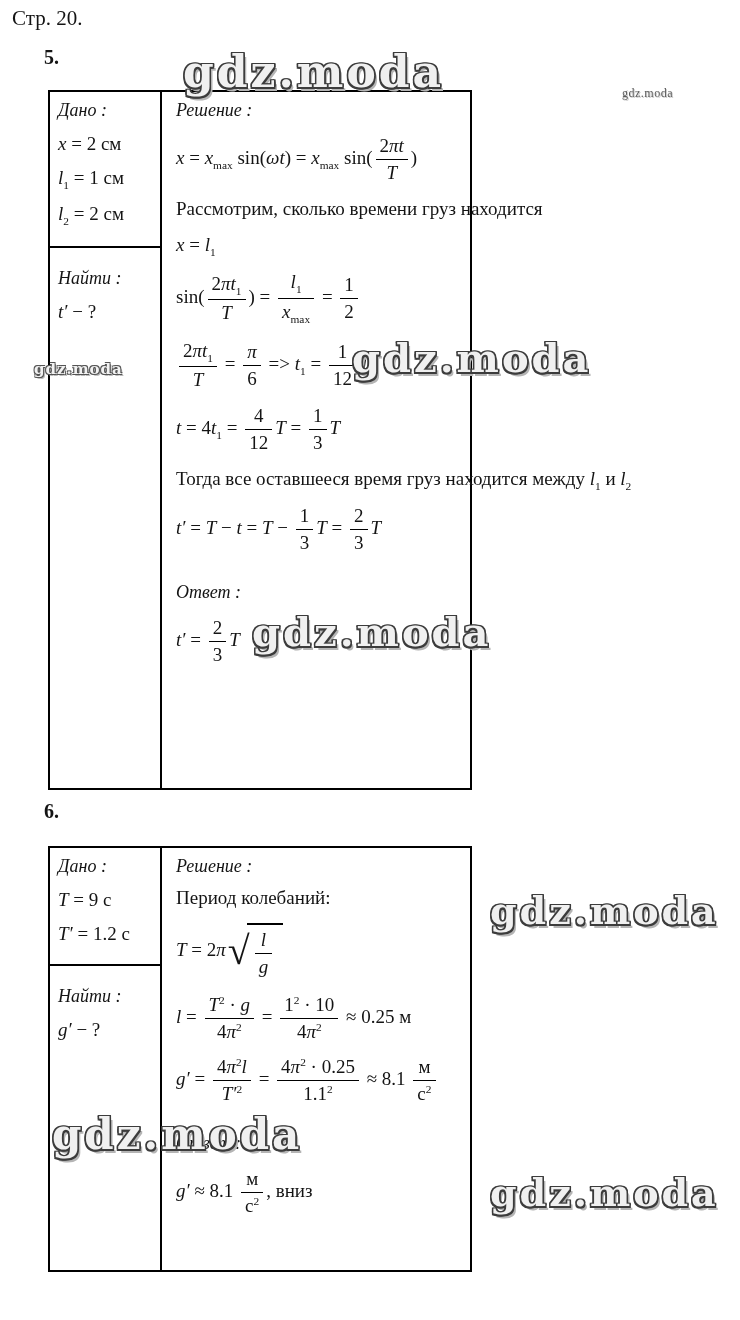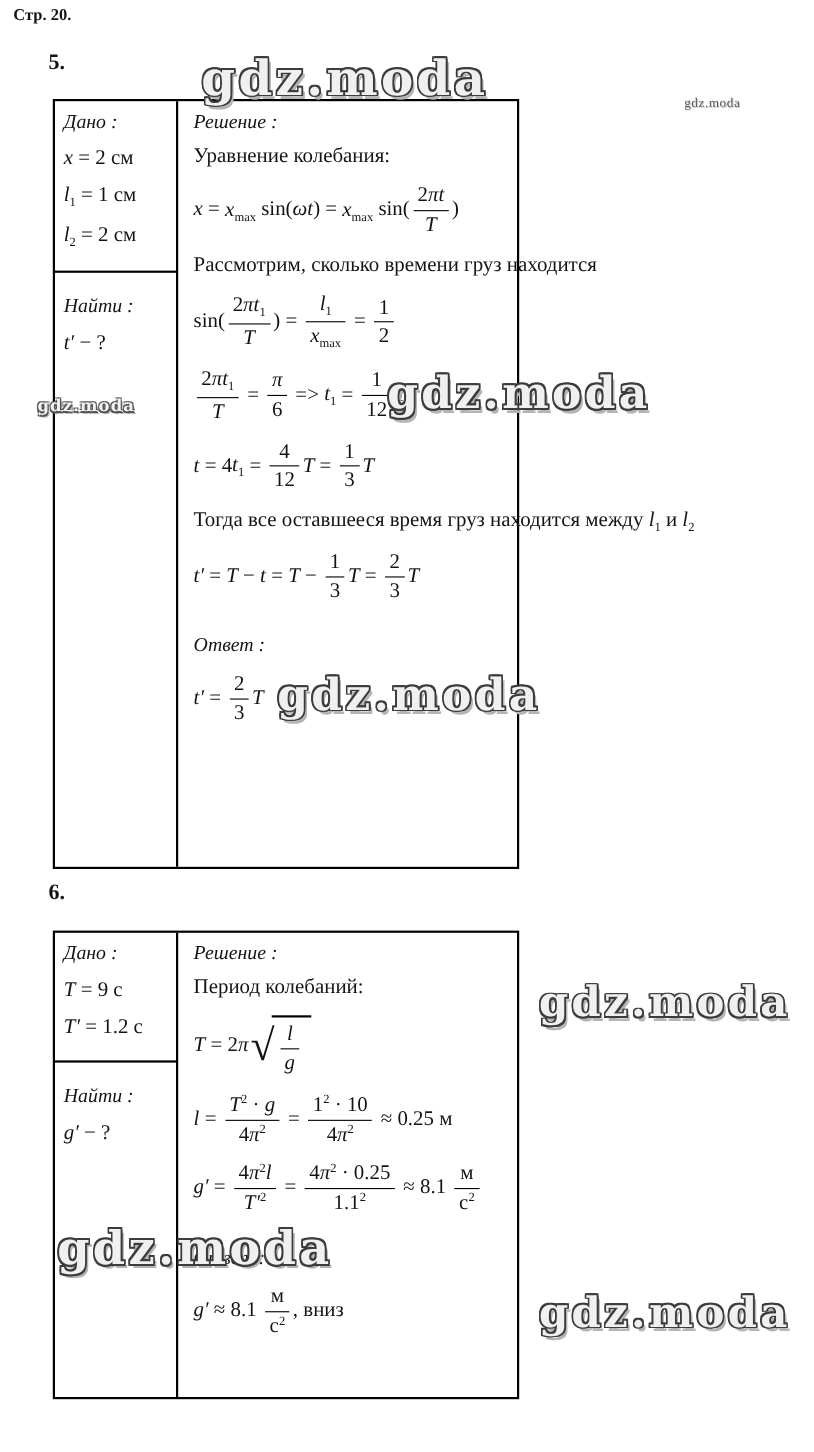--- a/index.html
+++ b/index.html
@@ -2,21 +2,21 @@
 <html><head>
 <meta charset="utf-8">
 <style>
   html,body{margin:0;padding:0;}
   body{
     width:740px;height:1320px;background:#ffffff;color:#141414;
     font-family:"Liberation Serif","DejaVu Serif",serif;
     position:relative;overflow:hidden;
   }
   .page{position:relative;width:740px;height:1320px;}
-  .page-header{position:absolute;left:12px;top:6px;font-size:15px;font-weight:bold;}
+  .page-header{position:absolute;left:12px;top:6px;font-size:21px;font-weight:normal;}
   .problem-number{position:absolute;font-size:20px;font-weight:bold;}
   .p5n{left:44px;top:46px;}
   .p6n{left:44px;top:800px;}
   .ptable{
     position:absolute;display:flex;border:2px solid #000;box-sizing:border-box;
     width:424px;background:transparent;
   }
   .p5{left:48px;top:90px;min-height:700px;}
   .p6{left:48px;top:846px;min-height:426px;}
   .col-given{
@@ -89,23 +89,23 @@
         <div class="fline"><span><span class="it">l</span><span class="ssub">1</span></span><span class="rm"> = 1 см</span></div>
         <div class="fline"><span><span class="it">l</span><span class="ssub">2</span></span><span class="rm"> = 2 см</span></div>
       </div>
       <div class="given-bottom">
         <div class="sec-label">Найти :</div>
         <div class="fline"><span class="it">t′</span><span class="rm"> − ?</span></div>
       </div>
     </div>
     <div class="col-solution">
       <div class="sec-label">Решение :</div>
-      <div class="sline text"><span class="rm">Уравнение колебания:</span></div>
       <div class="sline math"><span class="it">x</span><span class="rm"> = </span><span><span class="it">x</span><span class="ssub">max</span></span><span class="rm"> sin(</span><span class="it">ωt</span><span class="rm">) = </span><span><span class="it">x</span><span class="ssub">max</span></span><span class="rm"> sin(</span><span class="frac"><span class="num"><span class="rm">2</span><span class="it">πt</span></span><span class="den"><span class="it">T</span></span></span><span class="rm">)</span></div>
       <div class="sline text"><span class="rm">Рассмотрим, сколько времени груз находится</span></div>
+      <div class="sline math"><span class="it">x</span><span class="rm"> = </span><span><span class="it">l</span><span class="ssub">1</span></span></div>
       <div class="sline math"><span class="rm">sin(</span><span class="frac"><span class="num"><span class="rm">2</span><span class="it">πt</span><span><span class="ssub">1</span></span></span><span class="den"><span class="it">T</span></span></span><span class="rm">) = </span><span class="frac"><span class="num"><span><span class="it">l</span><span class="ssub">1</span></span></span><span class="den"><span><span class="it">x</span><span class="ssub">max</span></span></span></span><span class="rm"> = </span><span class="frac"><span class="num"><span class="rm">1</span></span><span class="den"><span class="rm">2</span></span></span></div>
       <div class="sline math"><span class="frac"><span class="num"><span class="rm">2</span><span class="it">πt</span><span><span class="ssub">1</span></span></span><span class="den"><span class="it">T</span></span></span><span class="rm"> = </span><span class="frac"><span class="num"><span class="it">π</span></span><span class="den"><span class="rm">6</span></span></span><span class="rm"> =&gt; </span><span><span class="it">t</span><span class="ssub">1</span></span><span class="rm"> = </span><span class="frac"><span class="num"><span class="rm">1</span></span><span class="den"><span class="rm">12</span></span></span><span class="it">T</span></div>
       <div class="sline math"><span class="it">t</span><span class="rm"> = 4</span><span><span class="it">t</span><span class="ssub">1</span></span><span class="rm"> = </span><span class="frac"><span class="num"><span class="rm">4</span></span><span class="den"><span class="rm">12</span></span></span><span class="it">T</span><span class="rm"> = </span><span class="frac"><span class="num"><span class="rm">1</span></span><span class="den"><span class="rm">3</span></span></span><span class="it">T</span></div>
       <div class="sline text"><span class="rm">Тогда все оставшееся время груз находится между </span><span><span class="it">l</span><span class="ssub">1</span></span><span class="rm"> и </span><span><span class="it">l</span><span class="ssub">2</span></span></div>
       <div class="sline math"><span class="it">t′</span><span class="rm"> = </span><span class="it">T</span><span class="rm"> − </span><span class="it">t</span><span class="rm"> = </span><span class="it">T</span><span class="rm"> − </span><span class="frac"><span class="num"><span class="rm">1</span></span><span class="den"><span class="rm">3</span></span></span><span class="it">T</span><span class="rm"> = </span><span class="frac"><span class="num"><span class="rm">2</span></span><span class="den"><span class="rm">3</span></span></span><span class="it">T</span></div>
       <div class="sec-label answer-gap">Ответ :</div>
       <div class="sline math"><span class="it">t′</span><span class="rm"> = </span><span class="frac"><span class="num"><span class="rm">2</span></span><span class="den"><span class="rm">3</span></span></span><span class="it">T</span></div>
     </div>
   </div>
 

